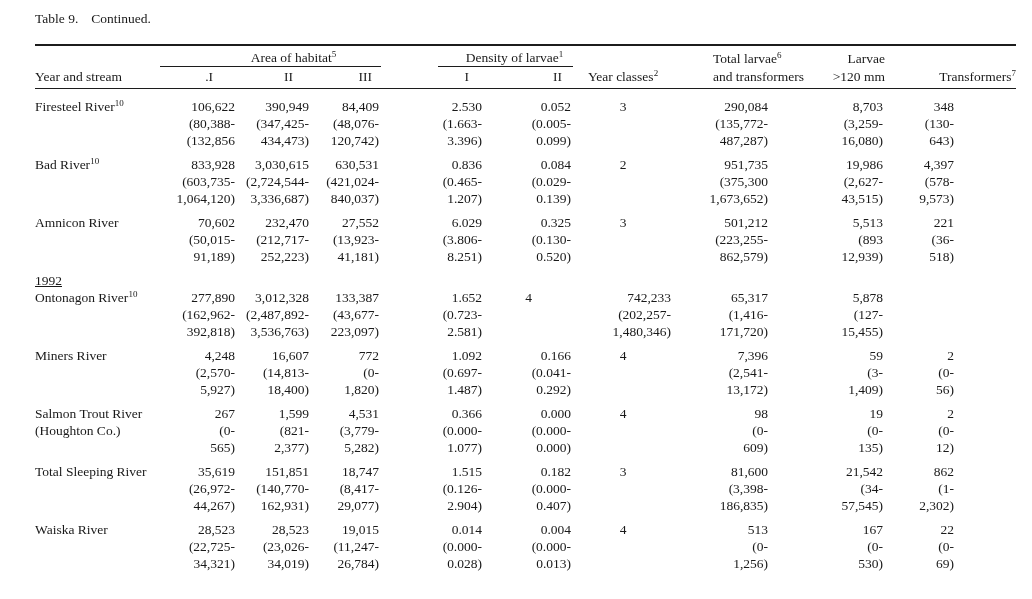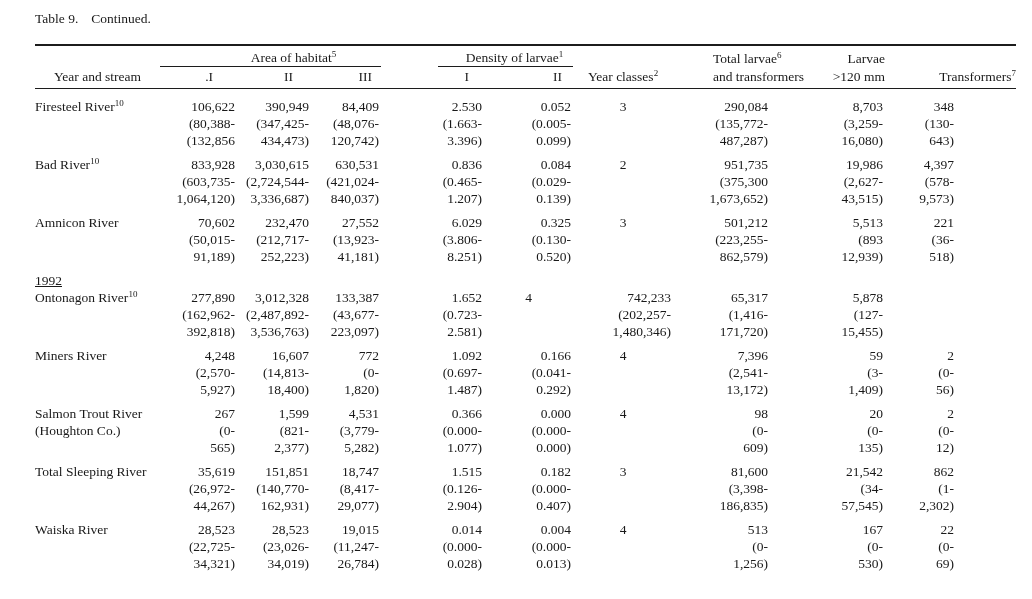--- a/index.html
+++ b/index.html
@@ -23,21 +23,21 @@
   .tbl { width: 981px; border-top: 2.5px solid #1c1c1c; padding-top: 3px; }
   .hrow { display: grid; grid-template-columns: var(--cols); align-items: end; height: 18px; line-height: 16px; white-space: nowrap; }
   .hdr { border-bottom: 1.5px solid #1c1c1c; padding-bottom: 3px; }
 
   .ga { grid-column: 2 / 5; text-align: center; border-bottom: 1.4px solid #1c1c1c; padding-left: 46px; }
   .gd { grid-column: 5 / 7; text-align: center; border-bottom: 1.4px solid #1c1c1c; margin-left: 57px; padding-left: 18px; }
   .h-total  { grid-column: 8 / 9; text-align: center; padding-left: 40px; }
   .h-larvae { grid-column: 9 / 10; text-align: right; }
   .h-trans  { grid-column: 10 / 12; text-align: right; }
   .h-yc     { grid-column: 7 / 8; text-align: center; }
-  .h-stub   { grid-column: 1 / 2; text-align: center; }
+  .h-stub   { grid-column: 1 / 2; text-align: left; }
 
   .sc { text-align: right; }
   .sc1 { padding-right: 24px; } .sc2 { padding-right: 18px; } .sc3 { padding-right: 9px; }
   .sc4 { padding-right: 15px; } .sc5 { padding-right: 11px; }
 
   sup { font-size: 9px; vertical-align: super; line-height: 0; }
 
   .rows { padding-top: 9px; }
   .block { margin-bottom: 7px; }
   .section-label { height: 17px; line-height: 17px; text-decoration: underline; white-space: nowrap; }
@@ -377,21 +377,21 @@
             </div>
             <div class="cell yc">
               <div class="line">4</div>
             </div>
             <div class="cell num">
               <div class="line">98</div>
               <div class="line">(0-</div>
               <div class="line">609)</div>
             </div>
             <div class="cell num">
-              <div class="line">20</div>
+              <div class="line">19</div>
               <div class="line">(0-</div>
               <div class="line">135)</div>
             </div>
             <div class="cell num">
               <div class="line">2</div>
               <div class="line">(0-</div>
               <div class="line">12)</div>
             </div>
           </div>
   </div>

